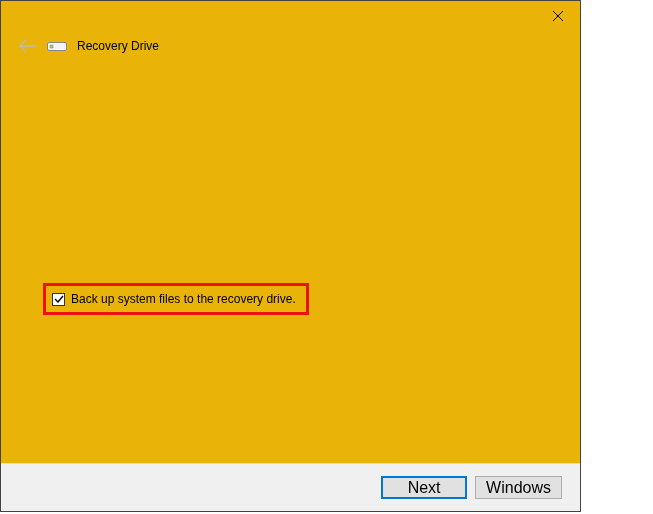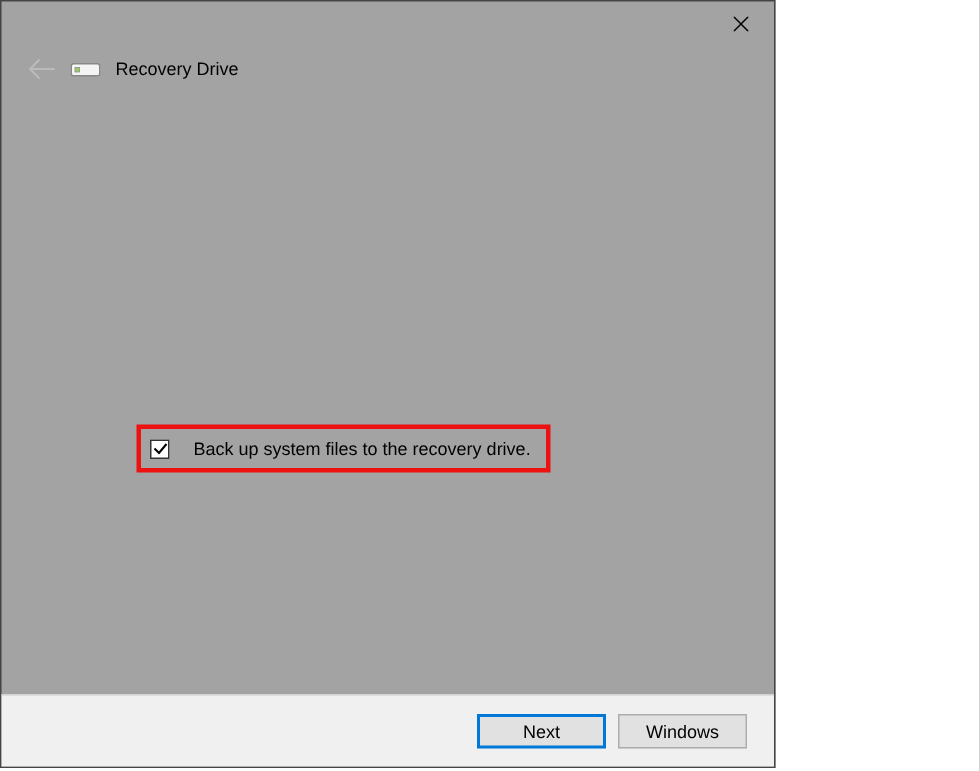--- a/index.html
+++ b/index.html
@@ -10,24 +10,24 @@
     body {
       font-family: "Segoe UI", Tahoma, sans-serif;
       font-size: 12px;
       background: #fff;
       width: 653px;
       height: 514px;
       position: relative;
       overflow: hidden;
     }
     .window {
-      width: 517px;
+      width: 581px;
       height: 512px;
       border: 1px solid #444;
-      background: #a3a3a3;
+      background: #eab308;
       position: relative;
     }
     .titlebar {
       height: 30px;
       position: relative;
     }
     .close-btn {
       position: absolute;
       right: 0;
       top: 0;
@@ -77,22 +77,21 @@
       max-width: 540px;
     }
     .checkbox-highlight {
       position: absolute;
       left: 42px;
       top: 282px;
       border: 3px solid #e11;
       padding: 6px 10px 6px 6px;
       display: flex;
       align-items: center;
-      gap: 16px;
-      margin-left: 48px;
+      gap: 6px;
     }
     .checkbox-box {
       width: 13px;
       height: 13px;
       border: 1px solid #333;
       display: flex;
       align-items: center;
       justify-content: center;
       background: #fff;
     }
@@ -114,21 +113,21 @@
       border-top: 1px solid #ddd;
       display: flex;
       align-items: center;
       justify-content: flex-end;
       padding-right: 18px;
       gap: 8px;
     }
     .btn {
       min-width: 86px;
       height: 23px;
-      font-size: 12px;
+      font-size: 16px;
       font-family: inherit;
       background: #e1e1e1;
       border: 1px solid #adadad;
       cursor: pointer;
       padding: 0 10px;
     }
     .btn.primary {
       border: 2px solid #0078d7;
       background: #e1e1e1;
     }

